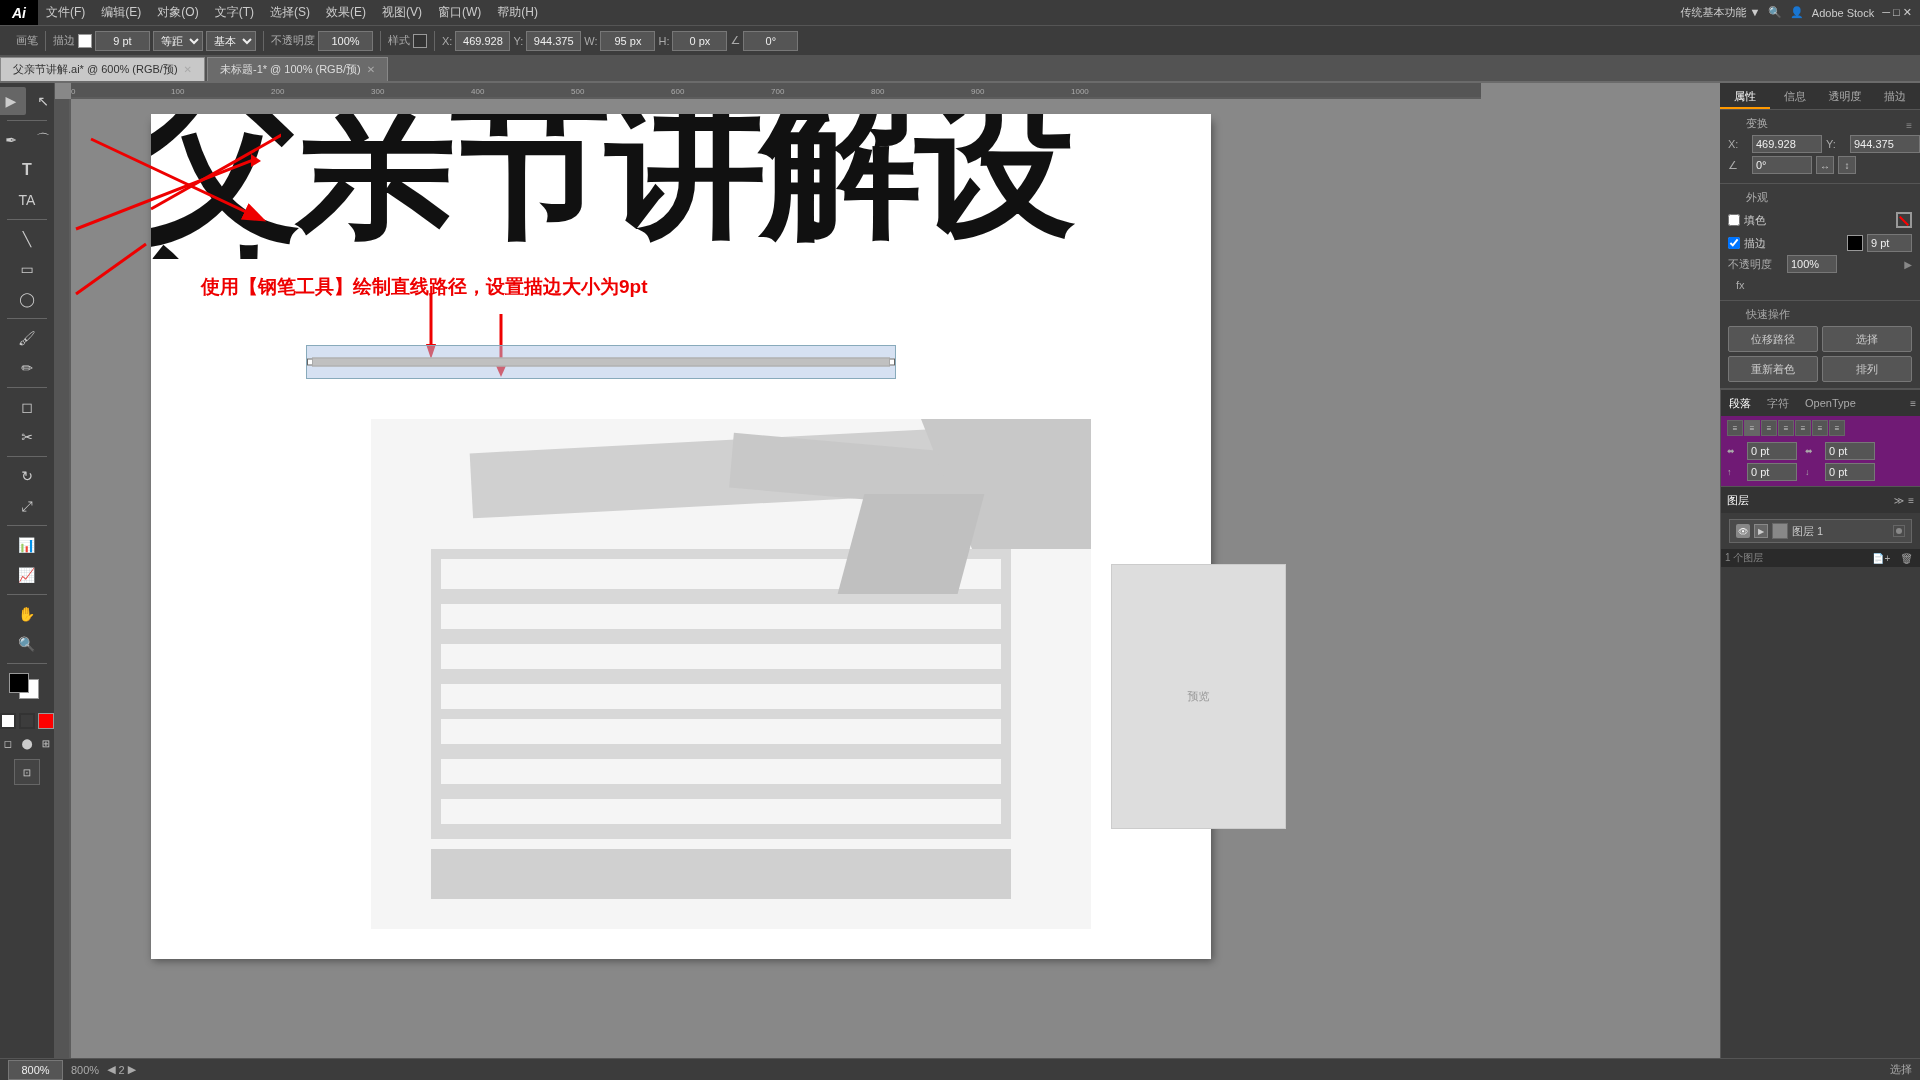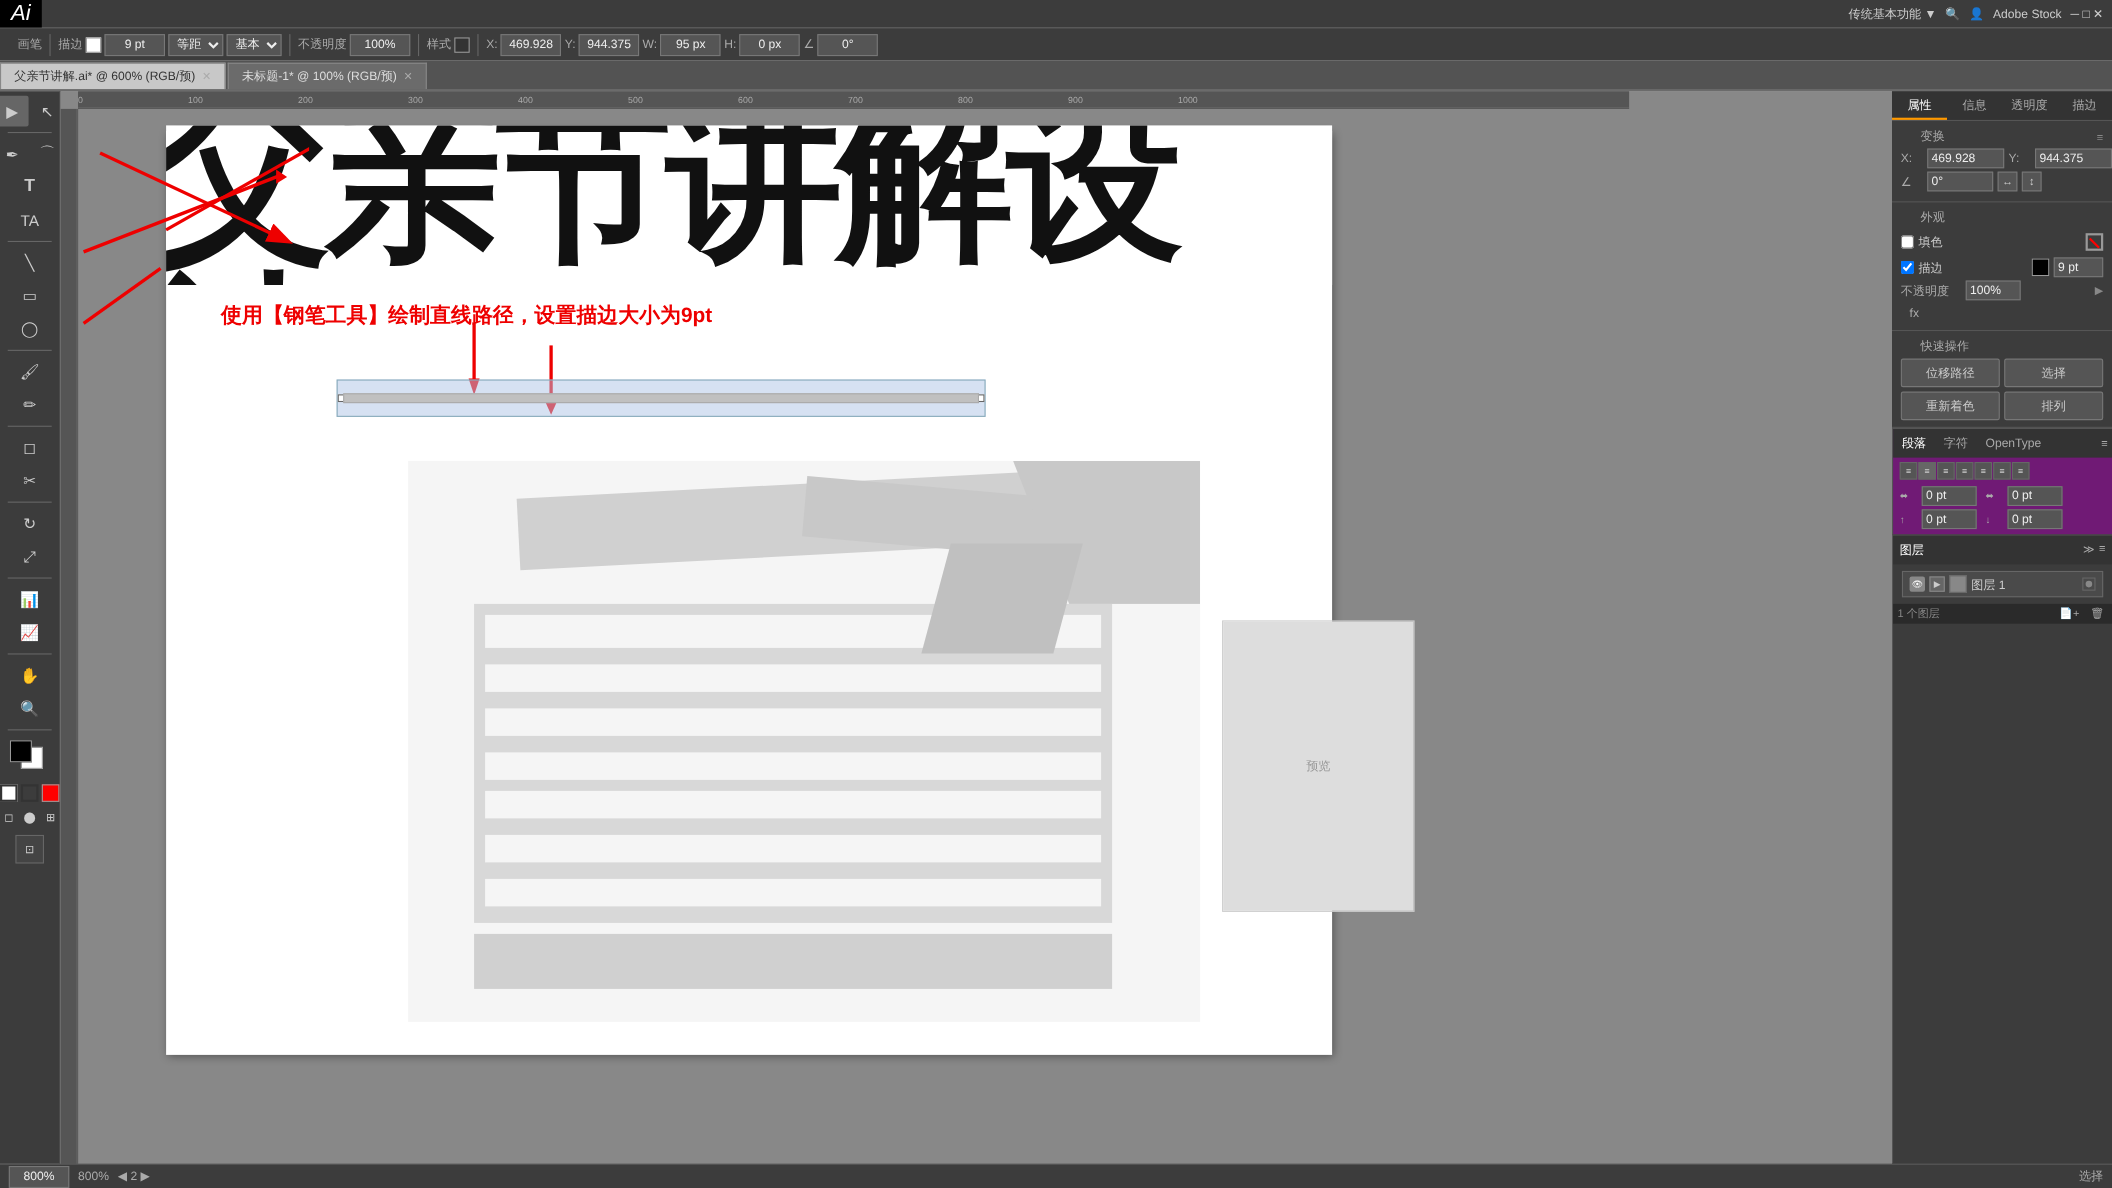--- a/index.html
+++ b/index.html
@@ -3,21 +3,21 @@
   <meta charset="utf-8">
   <style>
     * { margin: 0; padding: 0; box-sizing: border-box; }
     body { width: 1920px; height: 1080px; overflow: hidden; background: #c8c8c8; font-family: 'Microsoft YaHei', SimHei, sans-serif; font-size: 12px; color: #333; }
 
     
     #menu-bar {
       width: 1920px; height: 25px; background: #3c3c3c; display: flex; align-items: center;
       color: #ccc; font-size: 12px; user-select: none;
     }
-    #menu-bar .app-logo { width: 38px; height: 25px; background: #000; color: #fff; display: flex; align-items: center; justify-content: center; font-size: 20px; font-weight: normal; font-style: italic; }
+    #menu-bar .app-logo { width: 38px; height: 25px; background: #000; color: #fff; display: flex; align-items: center; justify-content: center; font-size: 14px; font-weight: bold; font-style: italic; }
     #menu-bar .menu-items { display: flex; gap: 0; }
     #menu-bar .menu-item { padding: 0 8px; height: 25px; line-height: 25px; cursor: pointer; color: #ccc; font-size: 12px; }
     #menu-bar .right-area { margin-left: auto; display: flex; align-items: center; gap: 8px; padding-right: 8px; color: #ccc; font-size: 11px; }
 
     
     #toolbar {
       width: 1920px; height: 30px; background: #3c3c3c; display: flex; align-items: center;
       padding: 0 16px; gap: 4px; border-top: 1px solid #555; color: #ccc; font-size: 11px;
     }
     .toolbar-sep { width: 1px; height: 20px; background: #666; margin: 0 3px; }
@@ -104,20 +104,31 @@
     .align-btn { width: 16px; height: 16px; background: #555; border: 1px solid #666; display: flex; align-items: center; justify-content: center; font-size: 8px; color: #ccc; cursor: pointer; }
 
     .layers-bottom-bar { display: flex; align-items: center; justify-content: space-between; padding: 2px 4px; background: #2a2a2a; }
     .layers-bottom-btn { font-size: 10px; color: #aaa; cursor: pointer; padding: 0 3px; }
   </style>
 </head>
 <body>
 
 <div id="menu-bar">
   <div class="app-logo">Ai</div>
+  <div class="menu-items">
+    <div class="menu-item">文件(F)</div>
+    <div class="menu-item">编辑(E)</div>
+    <div class="menu-item">对象(O)</div>
+    <div class="menu-item">文字(T)</div>
+    <div class="menu-item">选择(S)</div>
+    <div class="menu-item">效果(E)</div>
+    <div class="menu-item">视图(V)</div>
+    <div class="menu-item">窗口(W)</div>
+    <div class="menu-item">帮助(H)</div>
+  </div>
   <div class="right-area">
     <span>传统基本功能 ▼</span>
     <span>🔍</span>
     <span>👤</span>
     <span>Adobe Stock</span>
     <span>─ □ ✕</span>
   </div>
 </div>
 
 <div id="toolbar">

